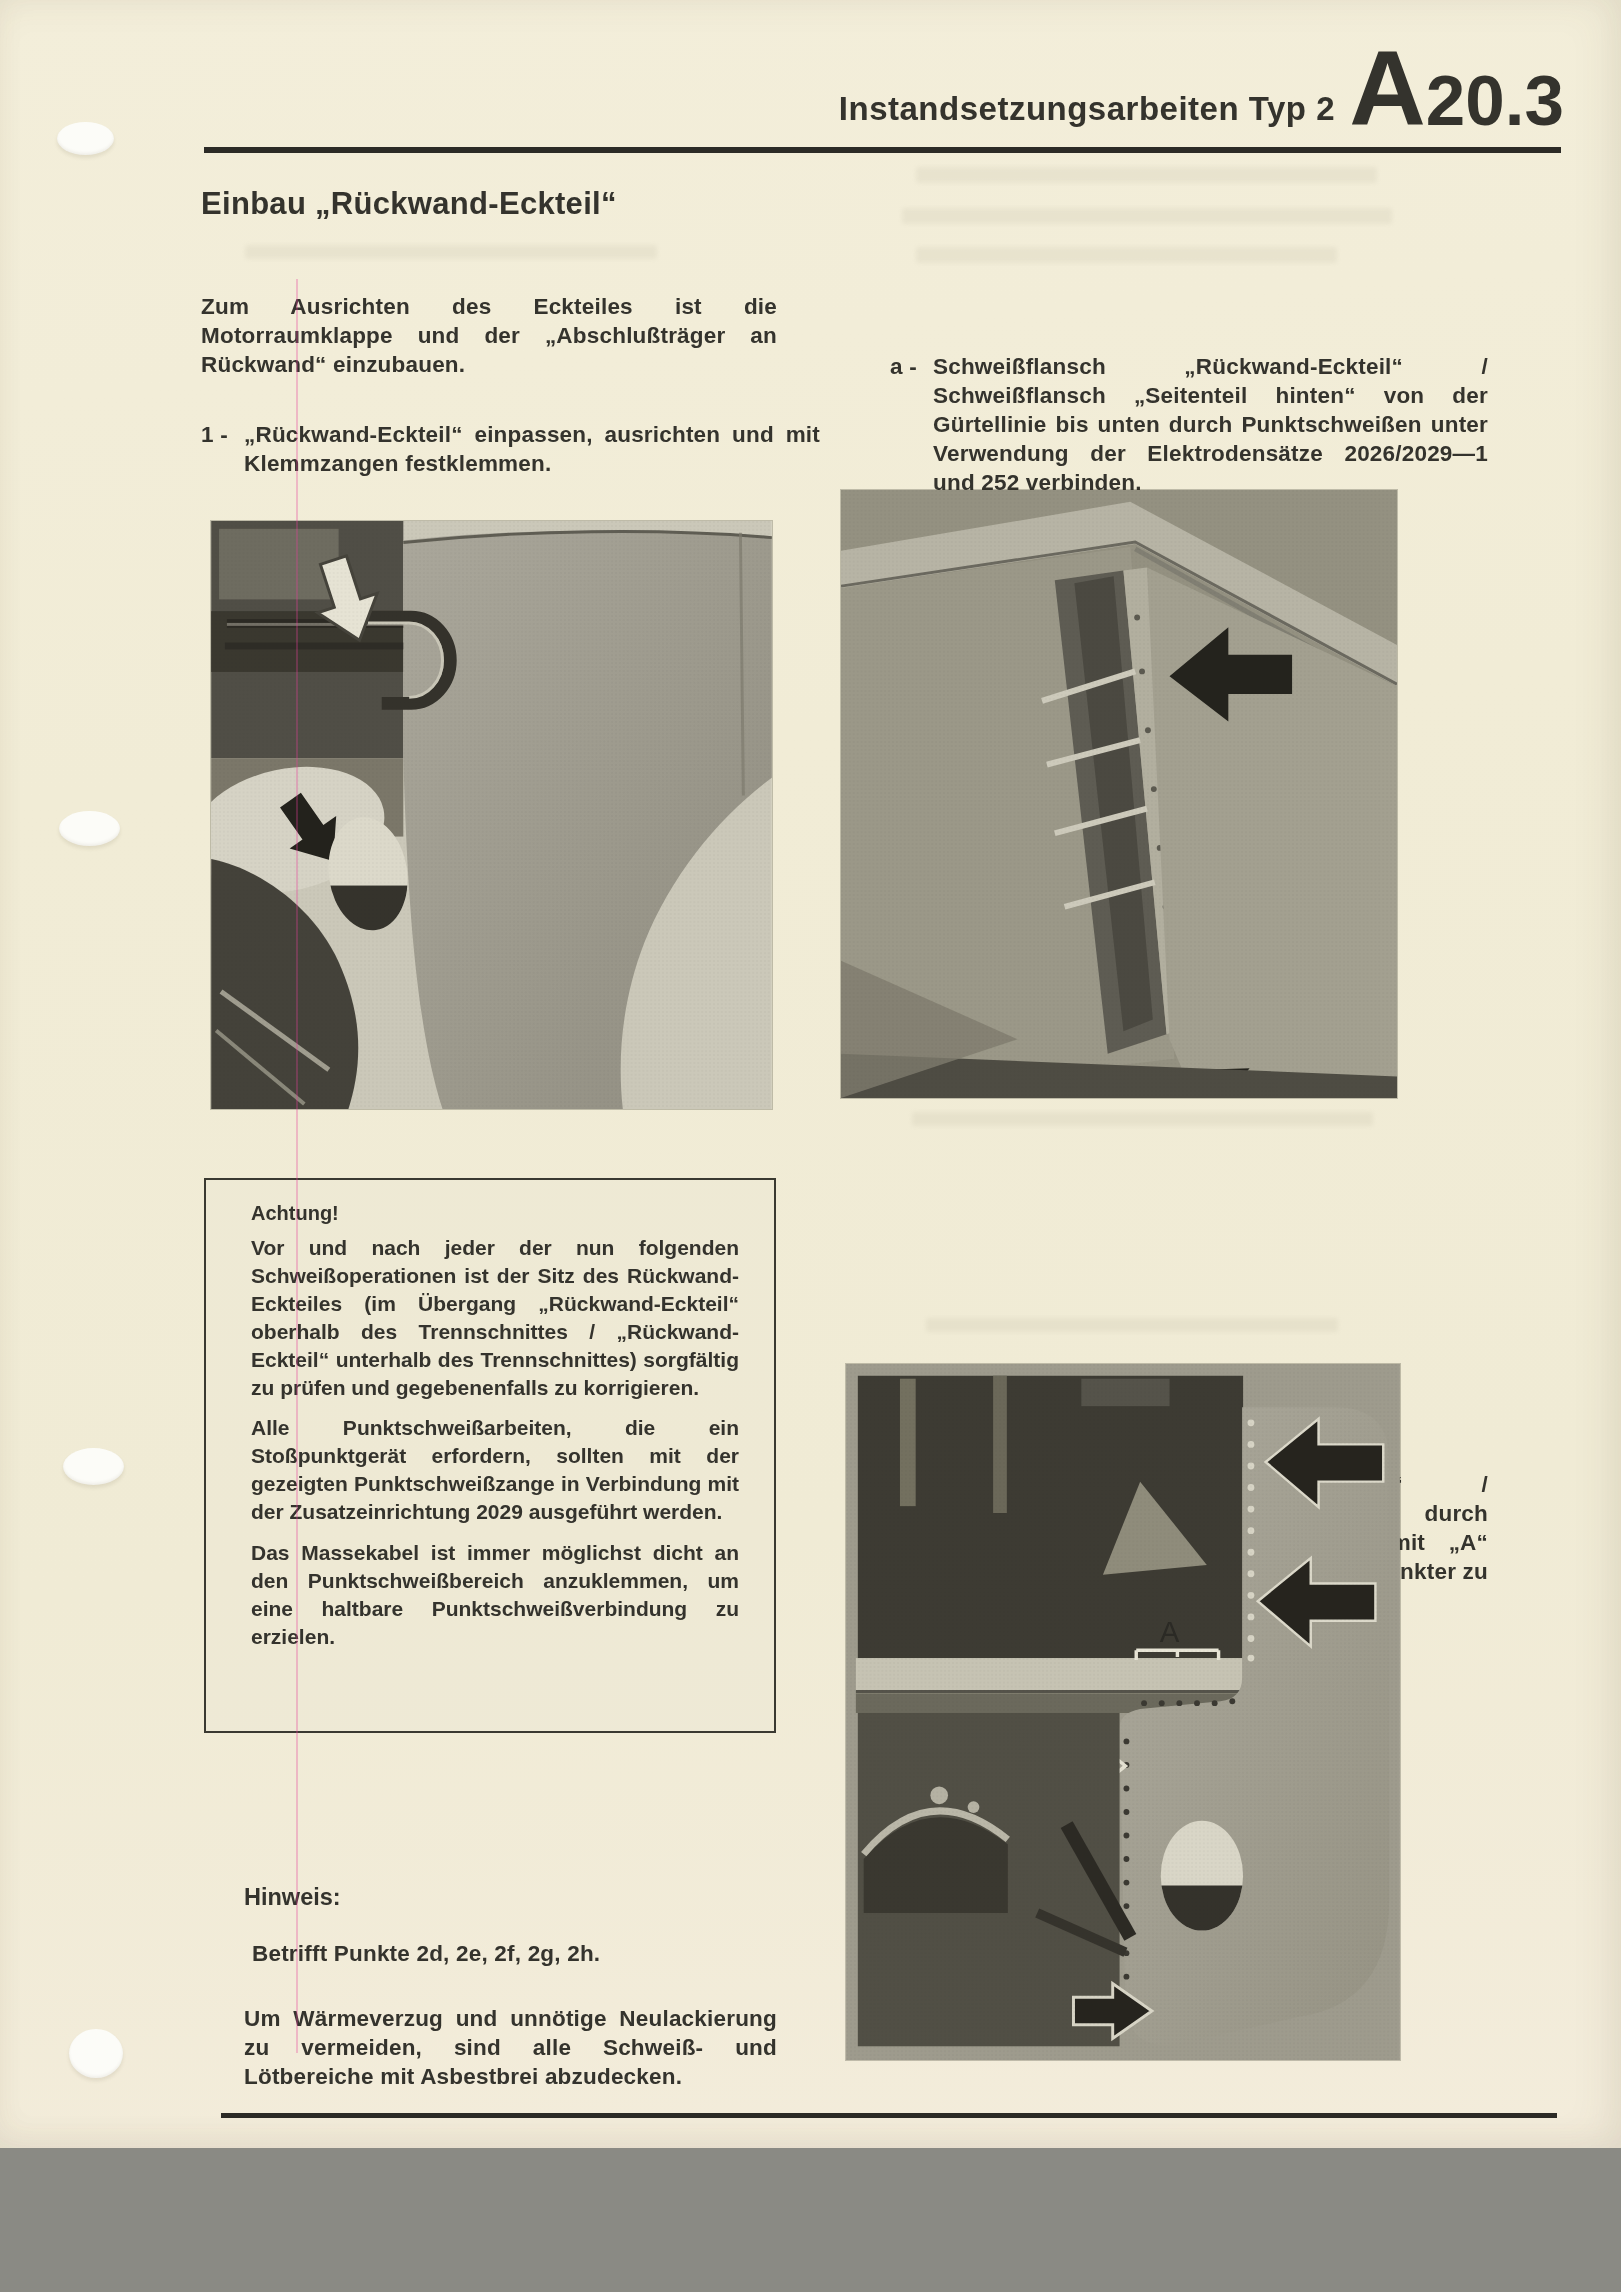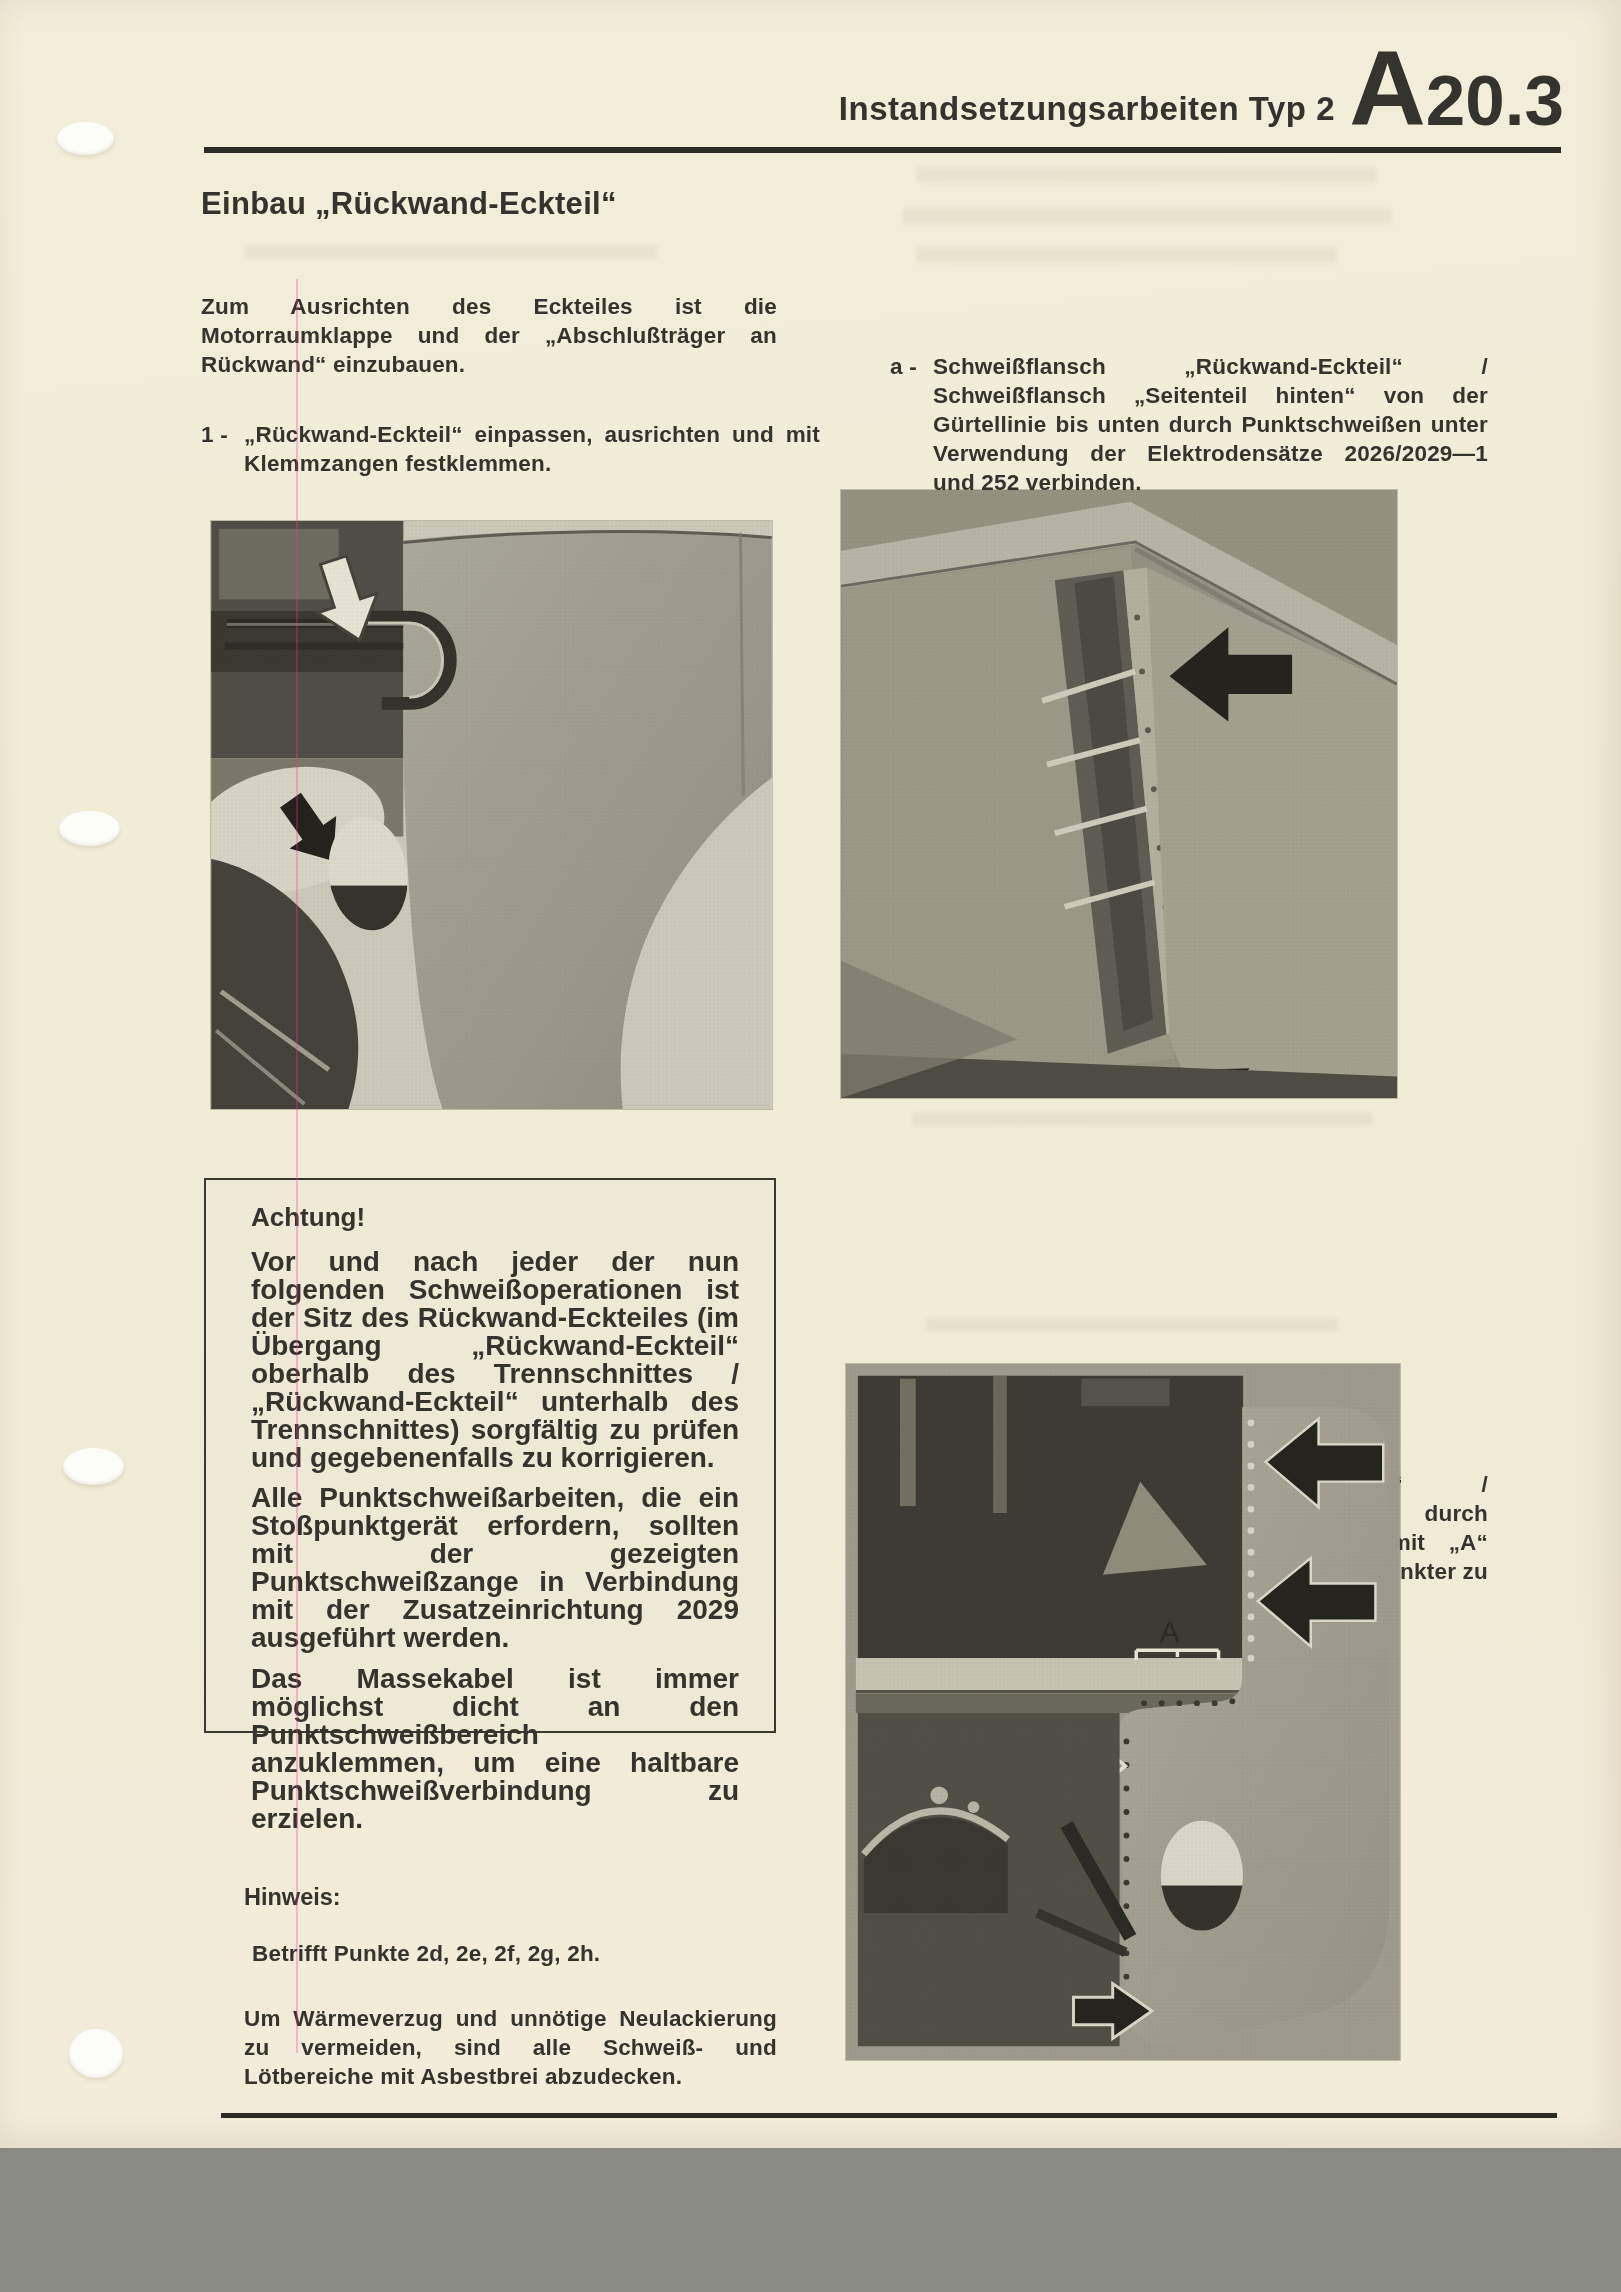--- a/index.html
+++ b/index.html
@@ -22,24 +22,24 @@
     box-shadow: 0 2.9px 3.9px rgba(80,70,40,0.10), inset 0 -2px 2.9px rgba(80,70,40,0.07);
   }
   .rule { position:absolute; background:#2c2b26; }
   .header-title { font-size:33px; font-weight:600; letter-spacing:0.5px; }
   .section-code span { font-weight:700; }
   .page-heading { font-size:31px; font-weight:700; letter-spacing:0.3px; }
   .box-attention {
     position:absolute; border:2.9px solid #3a3931; padding:21.6px 35px 25.5px 45px;
     box-sizing:border-box; background:rgba(230,228,212,0.25);
   }
-  .box-attention h3 { margin:0 0 15px 0; font-size:26px; }
+  .box-attention h3 { margin:0 0 9px 0; font-size:20px; }
   .box-attention p { margin:0 0 12.7px 0; }
   .box-attention p:last-child { margin-bottom:0; }
-  .att-text { font-size:28px; line-height:28px; font-weight:700; text-align:justify; }
+  .att-text { font-size:21px; line-height:28px; font-weight:700; text-align:justify; }
   .note-title { font-size:23.5px; font-weight:700; }
   .footer-caption { font-size:26.5px; font-weight:700; letter-spacing:0.2px; }
   .page-number { font-size:30px; font-weight:700; }
   .imprint { font-size:24px; font-weight:700; color:#45443d; letter-spacing:0.2px; }
   .photo { position:absolute; outline:1px solid rgba(40,40,28,0.25); }
   .photo svg { display:block; }
   .scan-line { position:absolute; width:2px; background:rgba(228,62,152,0.30); }
   .smudge { position:absolute; background:#a29d85; opacity:0.12; filter:blur(2px); border-radius:2.9px; }
 </style>
 </head>

